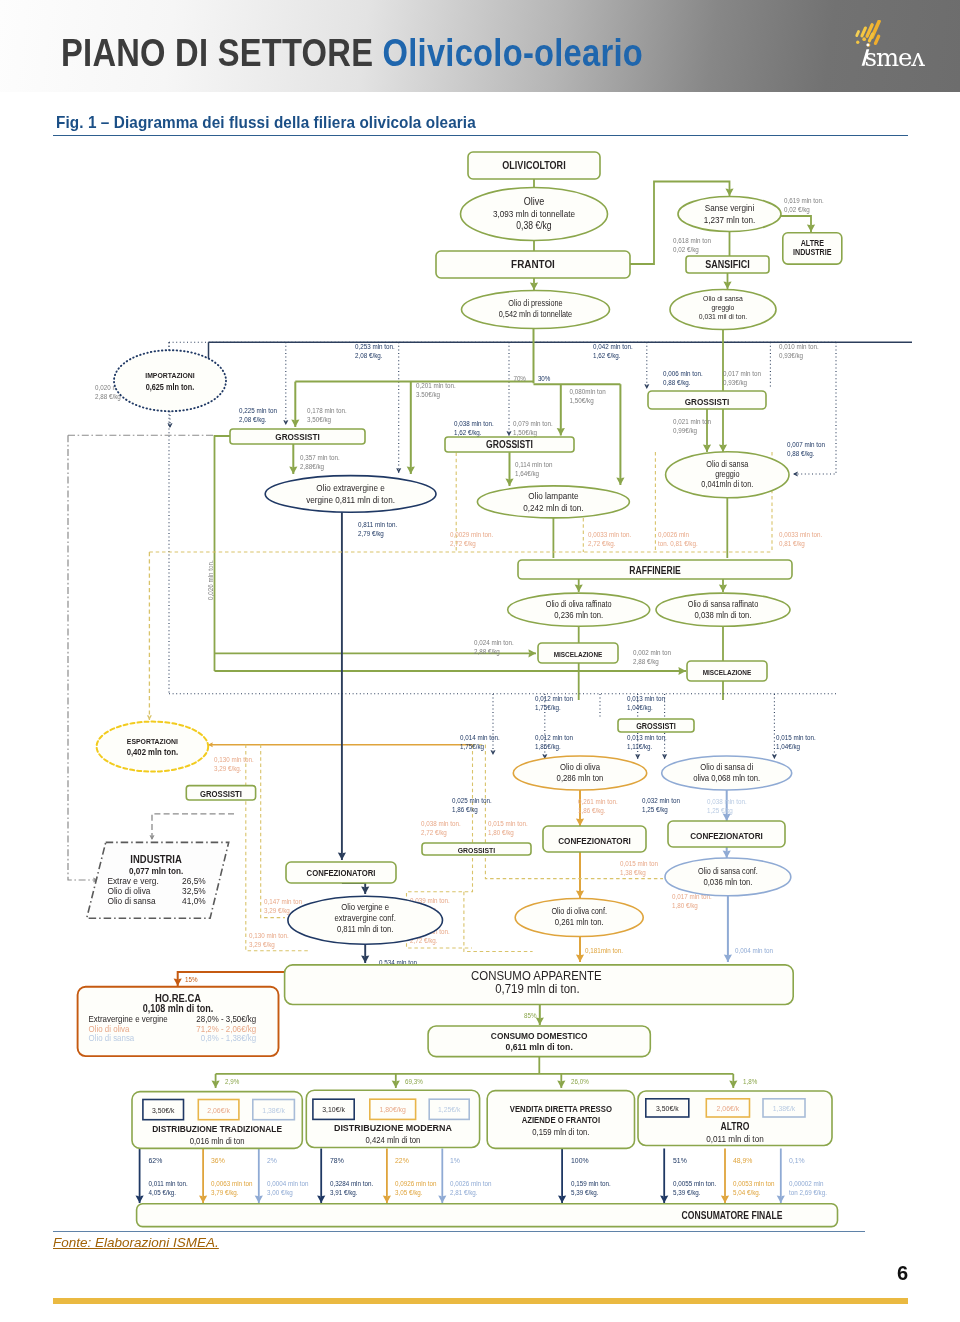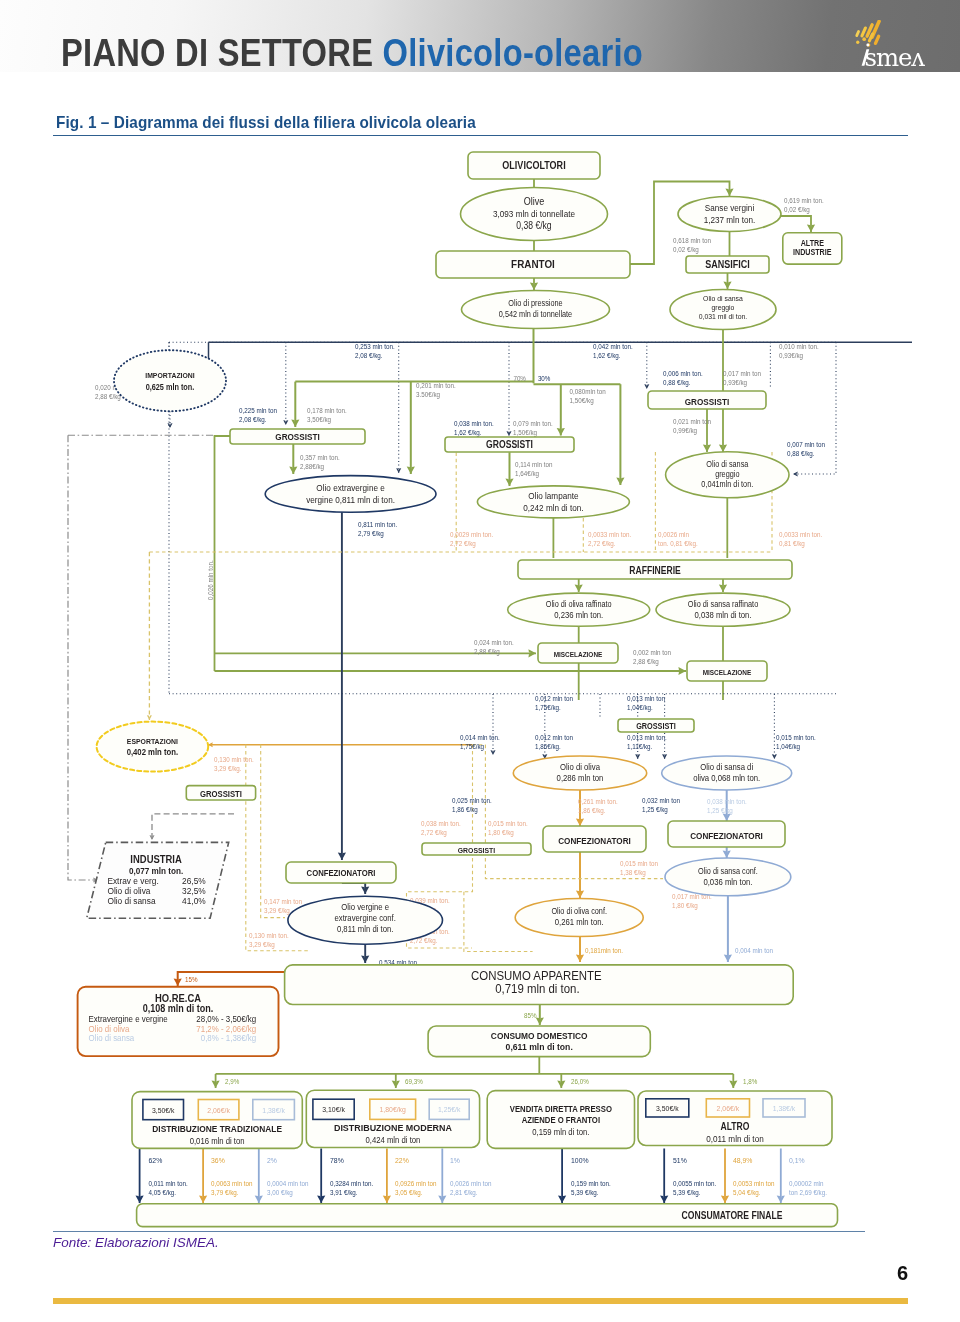--- a/index.html
+++ b/index.html
@@ -1,26 +1,26 @@
 <!DOCTYPE html>
 <html><head>
 <meta charset="utf-8">
 <title>PIANO DI SETTORE Olivicolo-oleario</title>
 <style>
   html,body{margin:0;padding:0;}
   body{width:960px;height:1322px;background:#ffffff;font-family:"Liberation Sans",sans-serif;overflow:hidden;position:relative;}
-  #header{position:absolute;left:0;top:0;width:960px;height:72px;
+  #header{position:absolute;left:0;top:0;width:960px;height:92px;
     background:linear-gradient(97deg,#fdfdfd 0%,#f6f6f6 18%,#e3e3e3 38%,#b5b5b5 58%,#878787 74%,#727272 86%,#6d6d6d 100%);}
   #header-title{position:absolute;left:61px;top:32px;font-size:38px;font-weight:bold;letter-spacing:0.3px;white-space:nowrap;transform:scaleX(0.86);transform-origin:left top;}
   #header-title .t1{color:#3c3c3c;}
   #header-title .t2{color:#1f66ad;}
   #logo{position:absolute;left:848px;top:20px;width:92px;height:62px;}
   #fig-title{position:absolute;left:55.7px;top:113px;font-size:16.2px;font-weight:bold;color:#1b4f86;letter-spacing:0.1px;white-space:nowrap;transform:scaleX(0.945);transform-origin:left top;}
   #fig-rule{position:absolute;left:53px;top:135px;width:855px;height:1px;background:#2e5f8f;}
-  #fonte{position:absolute;left:53px;top:1235px;font-size:13.5px;font-style:italic;color:#4c1d95;}
+  #fonte{position:absolute;left:53px;top:1235px;font-size:13.5px;font-style:italic;color:#a16207;text-decoration:underline;}
   #foot-rule{position:absolute;left:53px;top:1231px;width:812px;height:1px;background:#5f82a8;}
   #pagenum{position:absolute;left:0;top:1262px;width:908px;text-align:right;font-size:20px;font-weight:bold;color:#111;}
   #foot-bar{position:absolute;left:53px;top:1298px;width:855px;height:6px;background:#eab941;}
   #diagram{position:absolute;left:0;top:0;width:960px;height:1322px;}
   #diagram text{font-family:"Liberation Sans",sans-serif;}
 </style>
 </head>
 <body>
 
 <div id="header">

